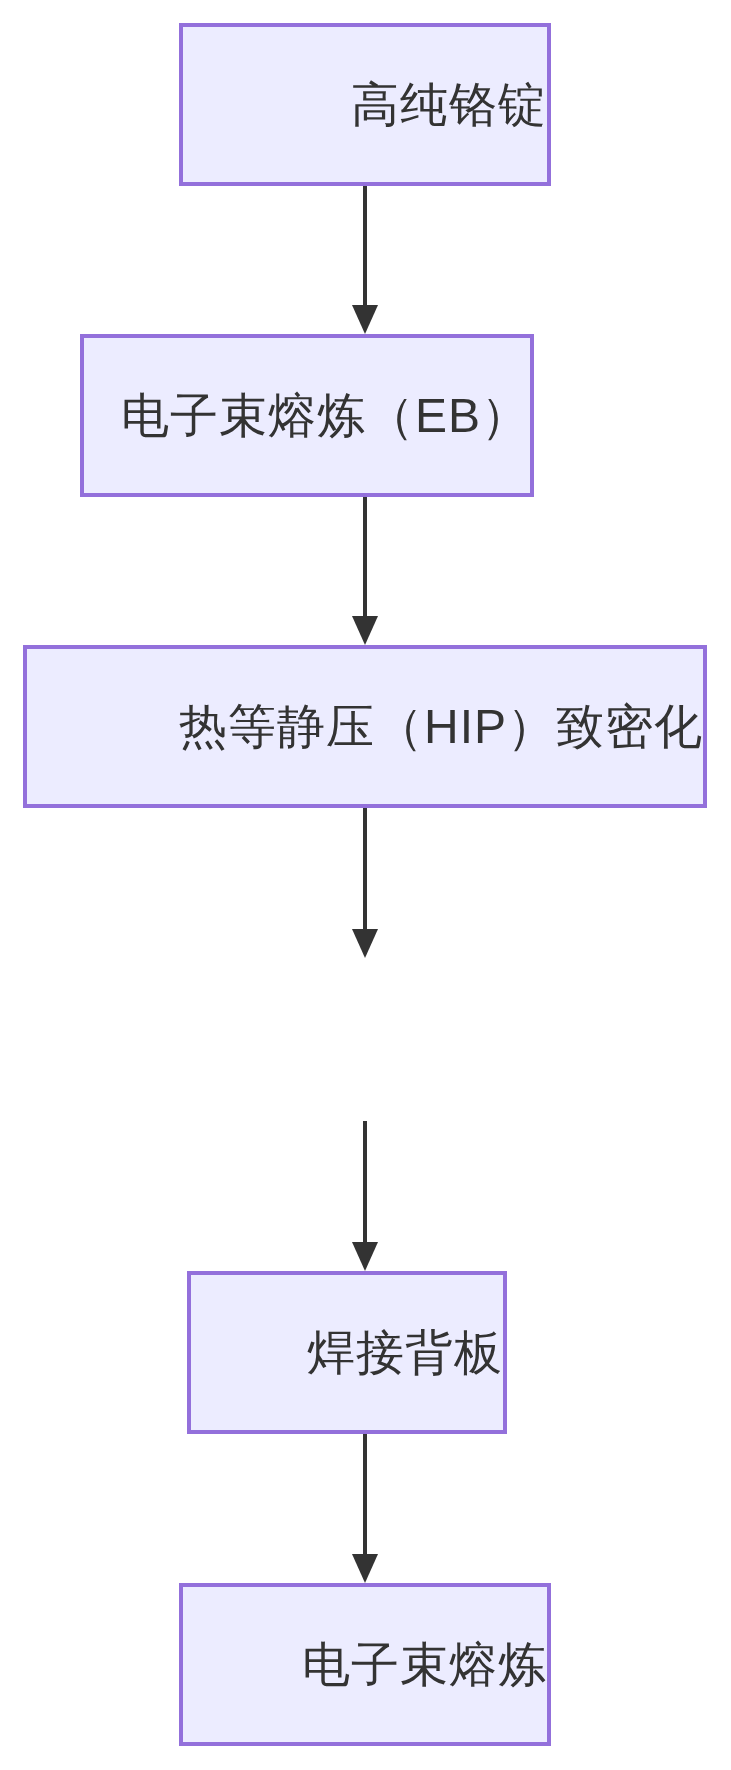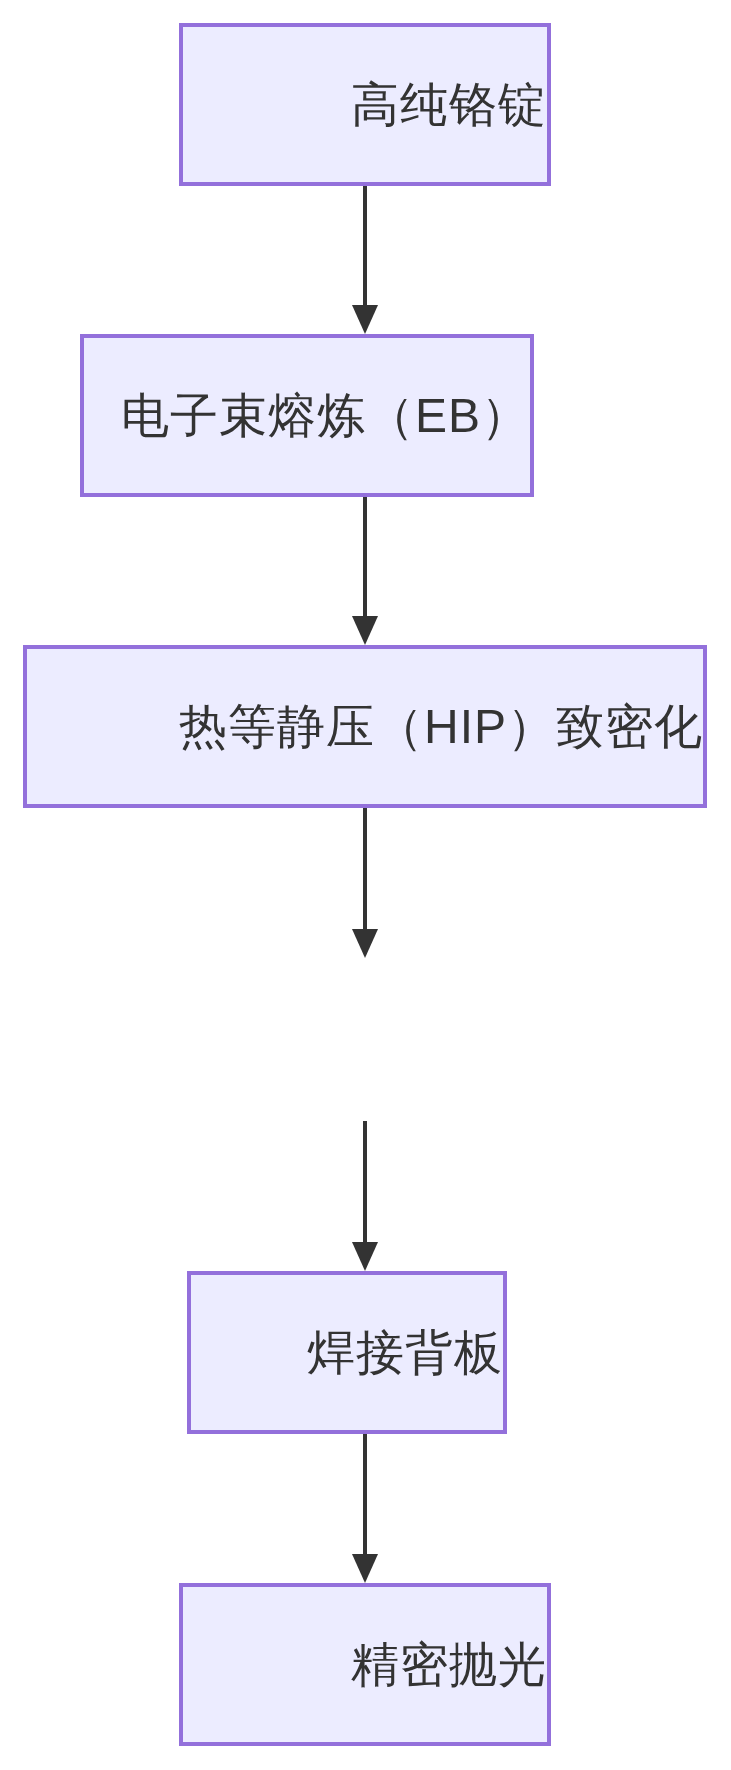--- a/index.html
+++ b/index.html
@@ -114,16 +114,16 @@
   <div class="node n5">
     <span class="node-label">焊接背板</span>
   </div>
 
   <div class="arrow a5">
     <div class="arrow-line"></div>
     <div class="arrow-head"></div>
   </div>
 
   <div class="node n6">
-    <span class="node-label">精密抛光</span>
+    <span class="node-label">电子束熔炼</span>
   </div>
 
 </div>
 
 </body></html>

